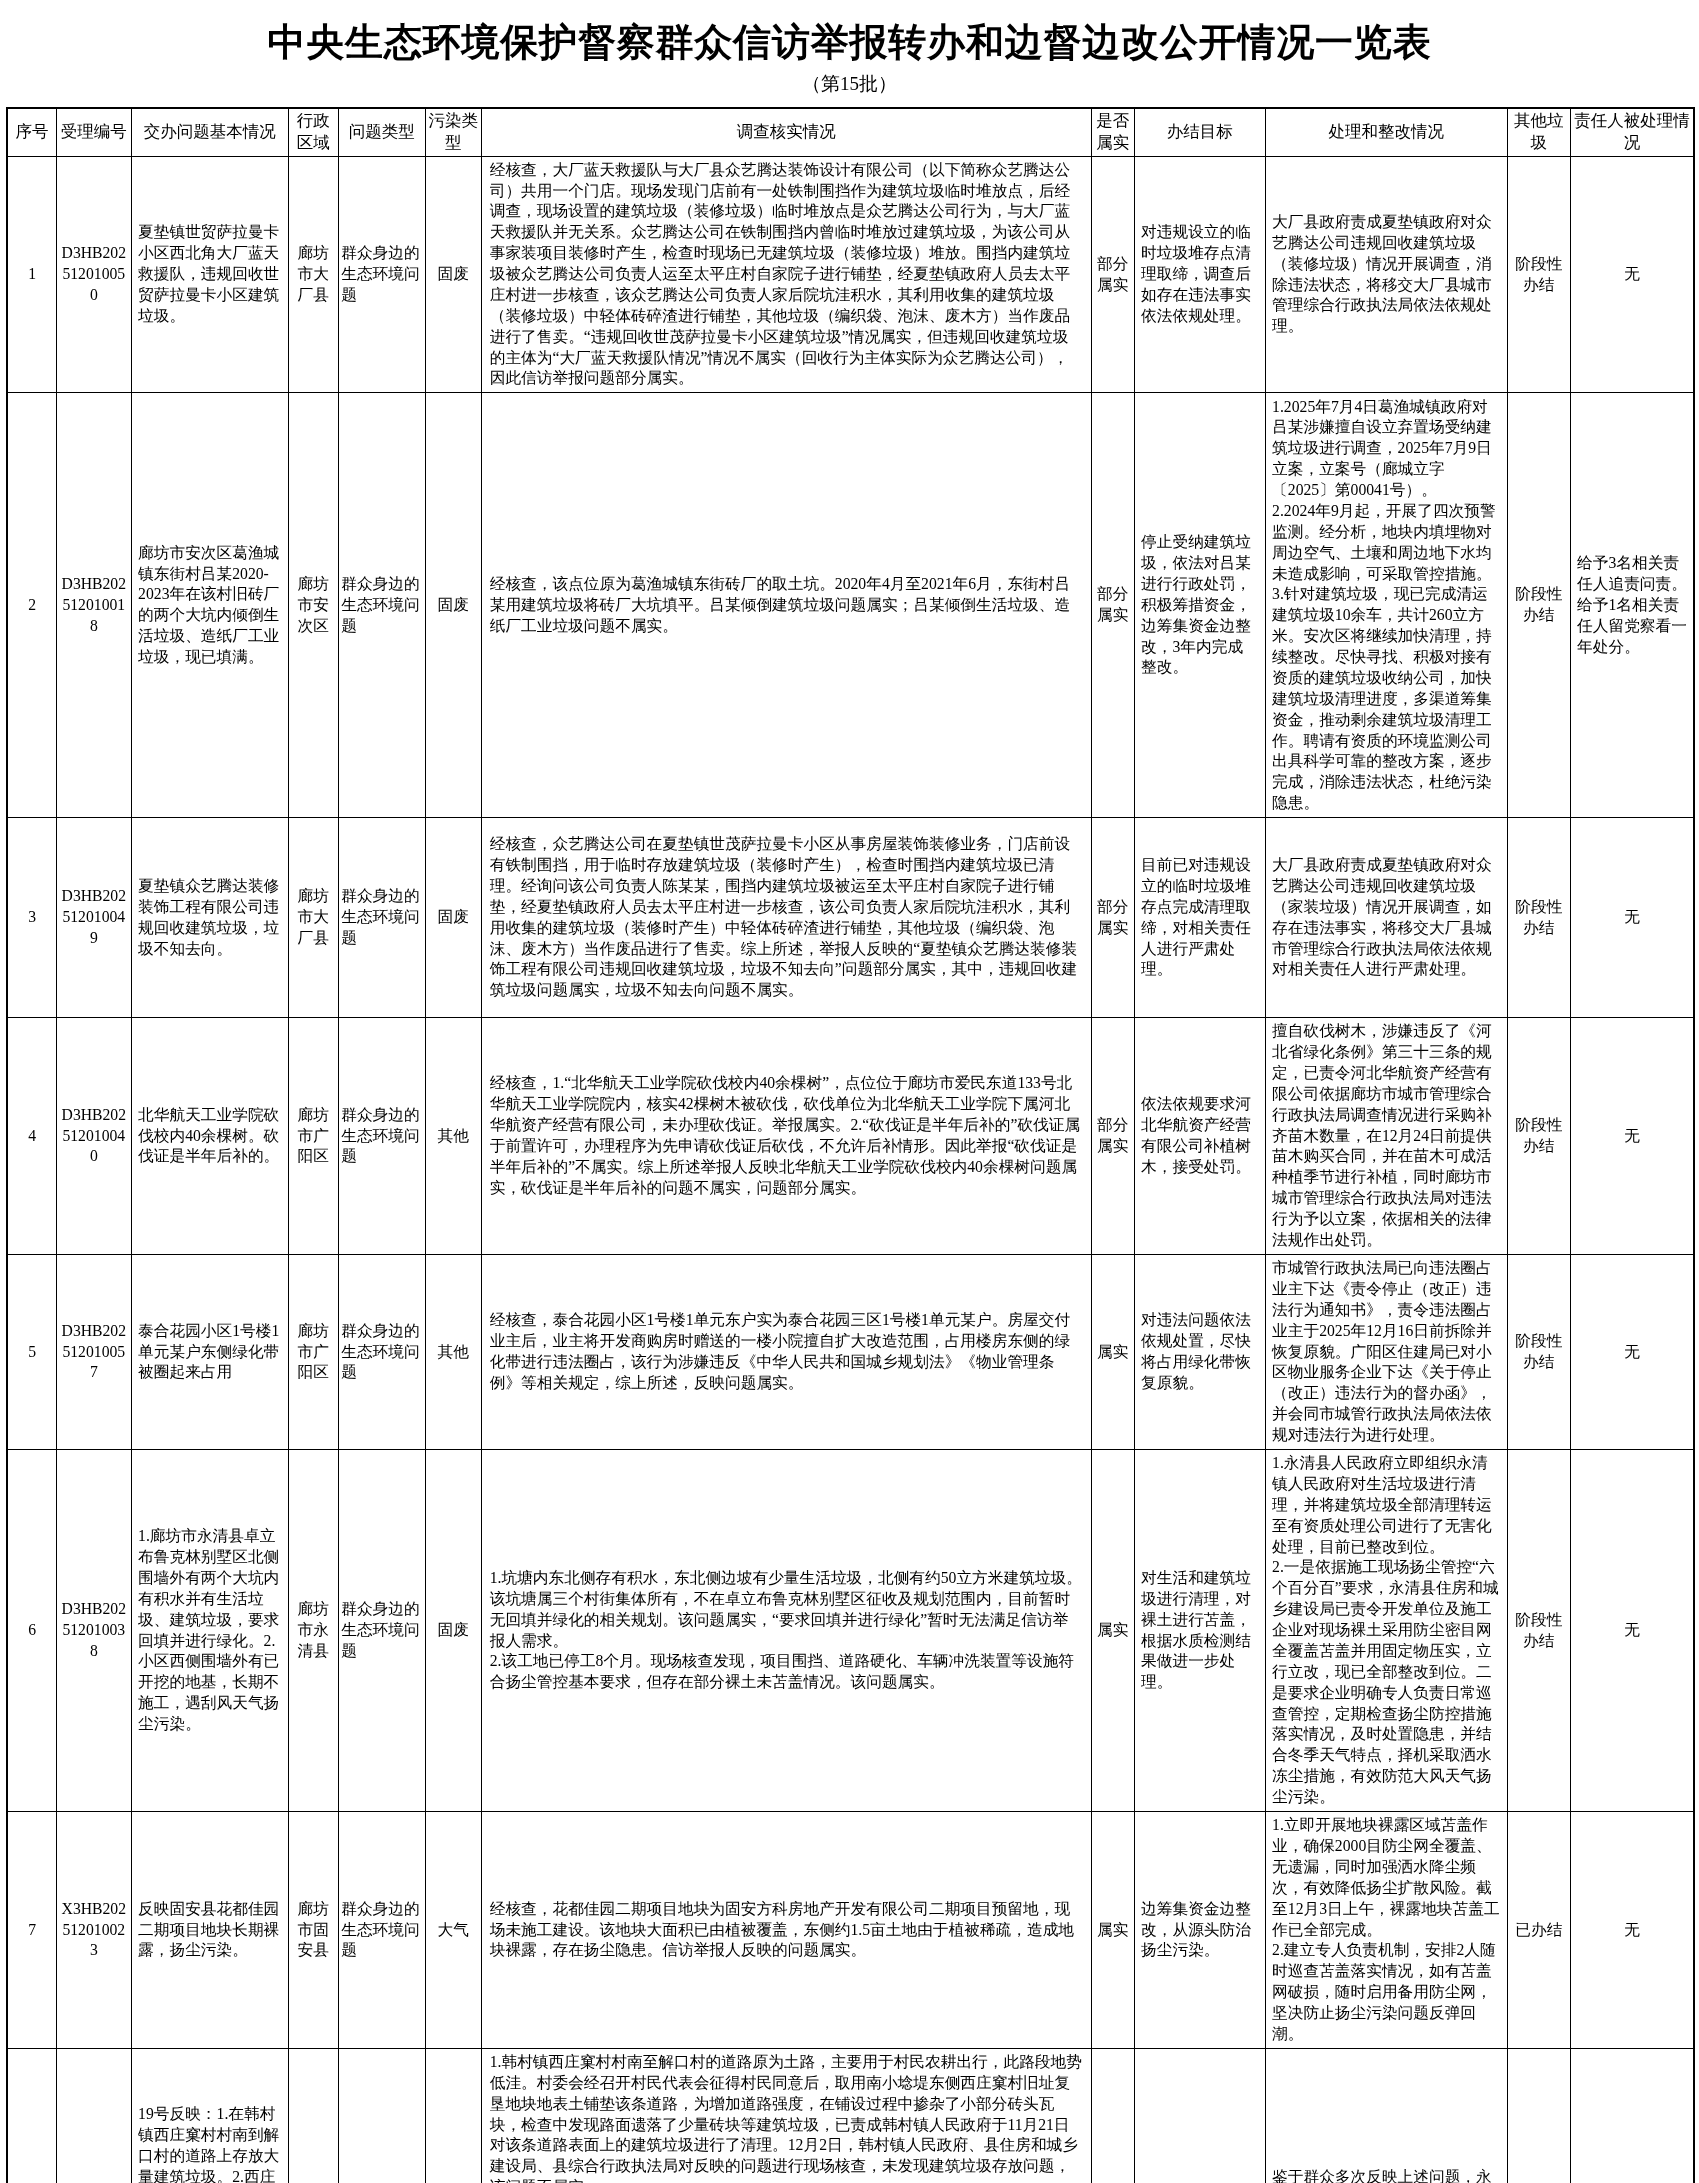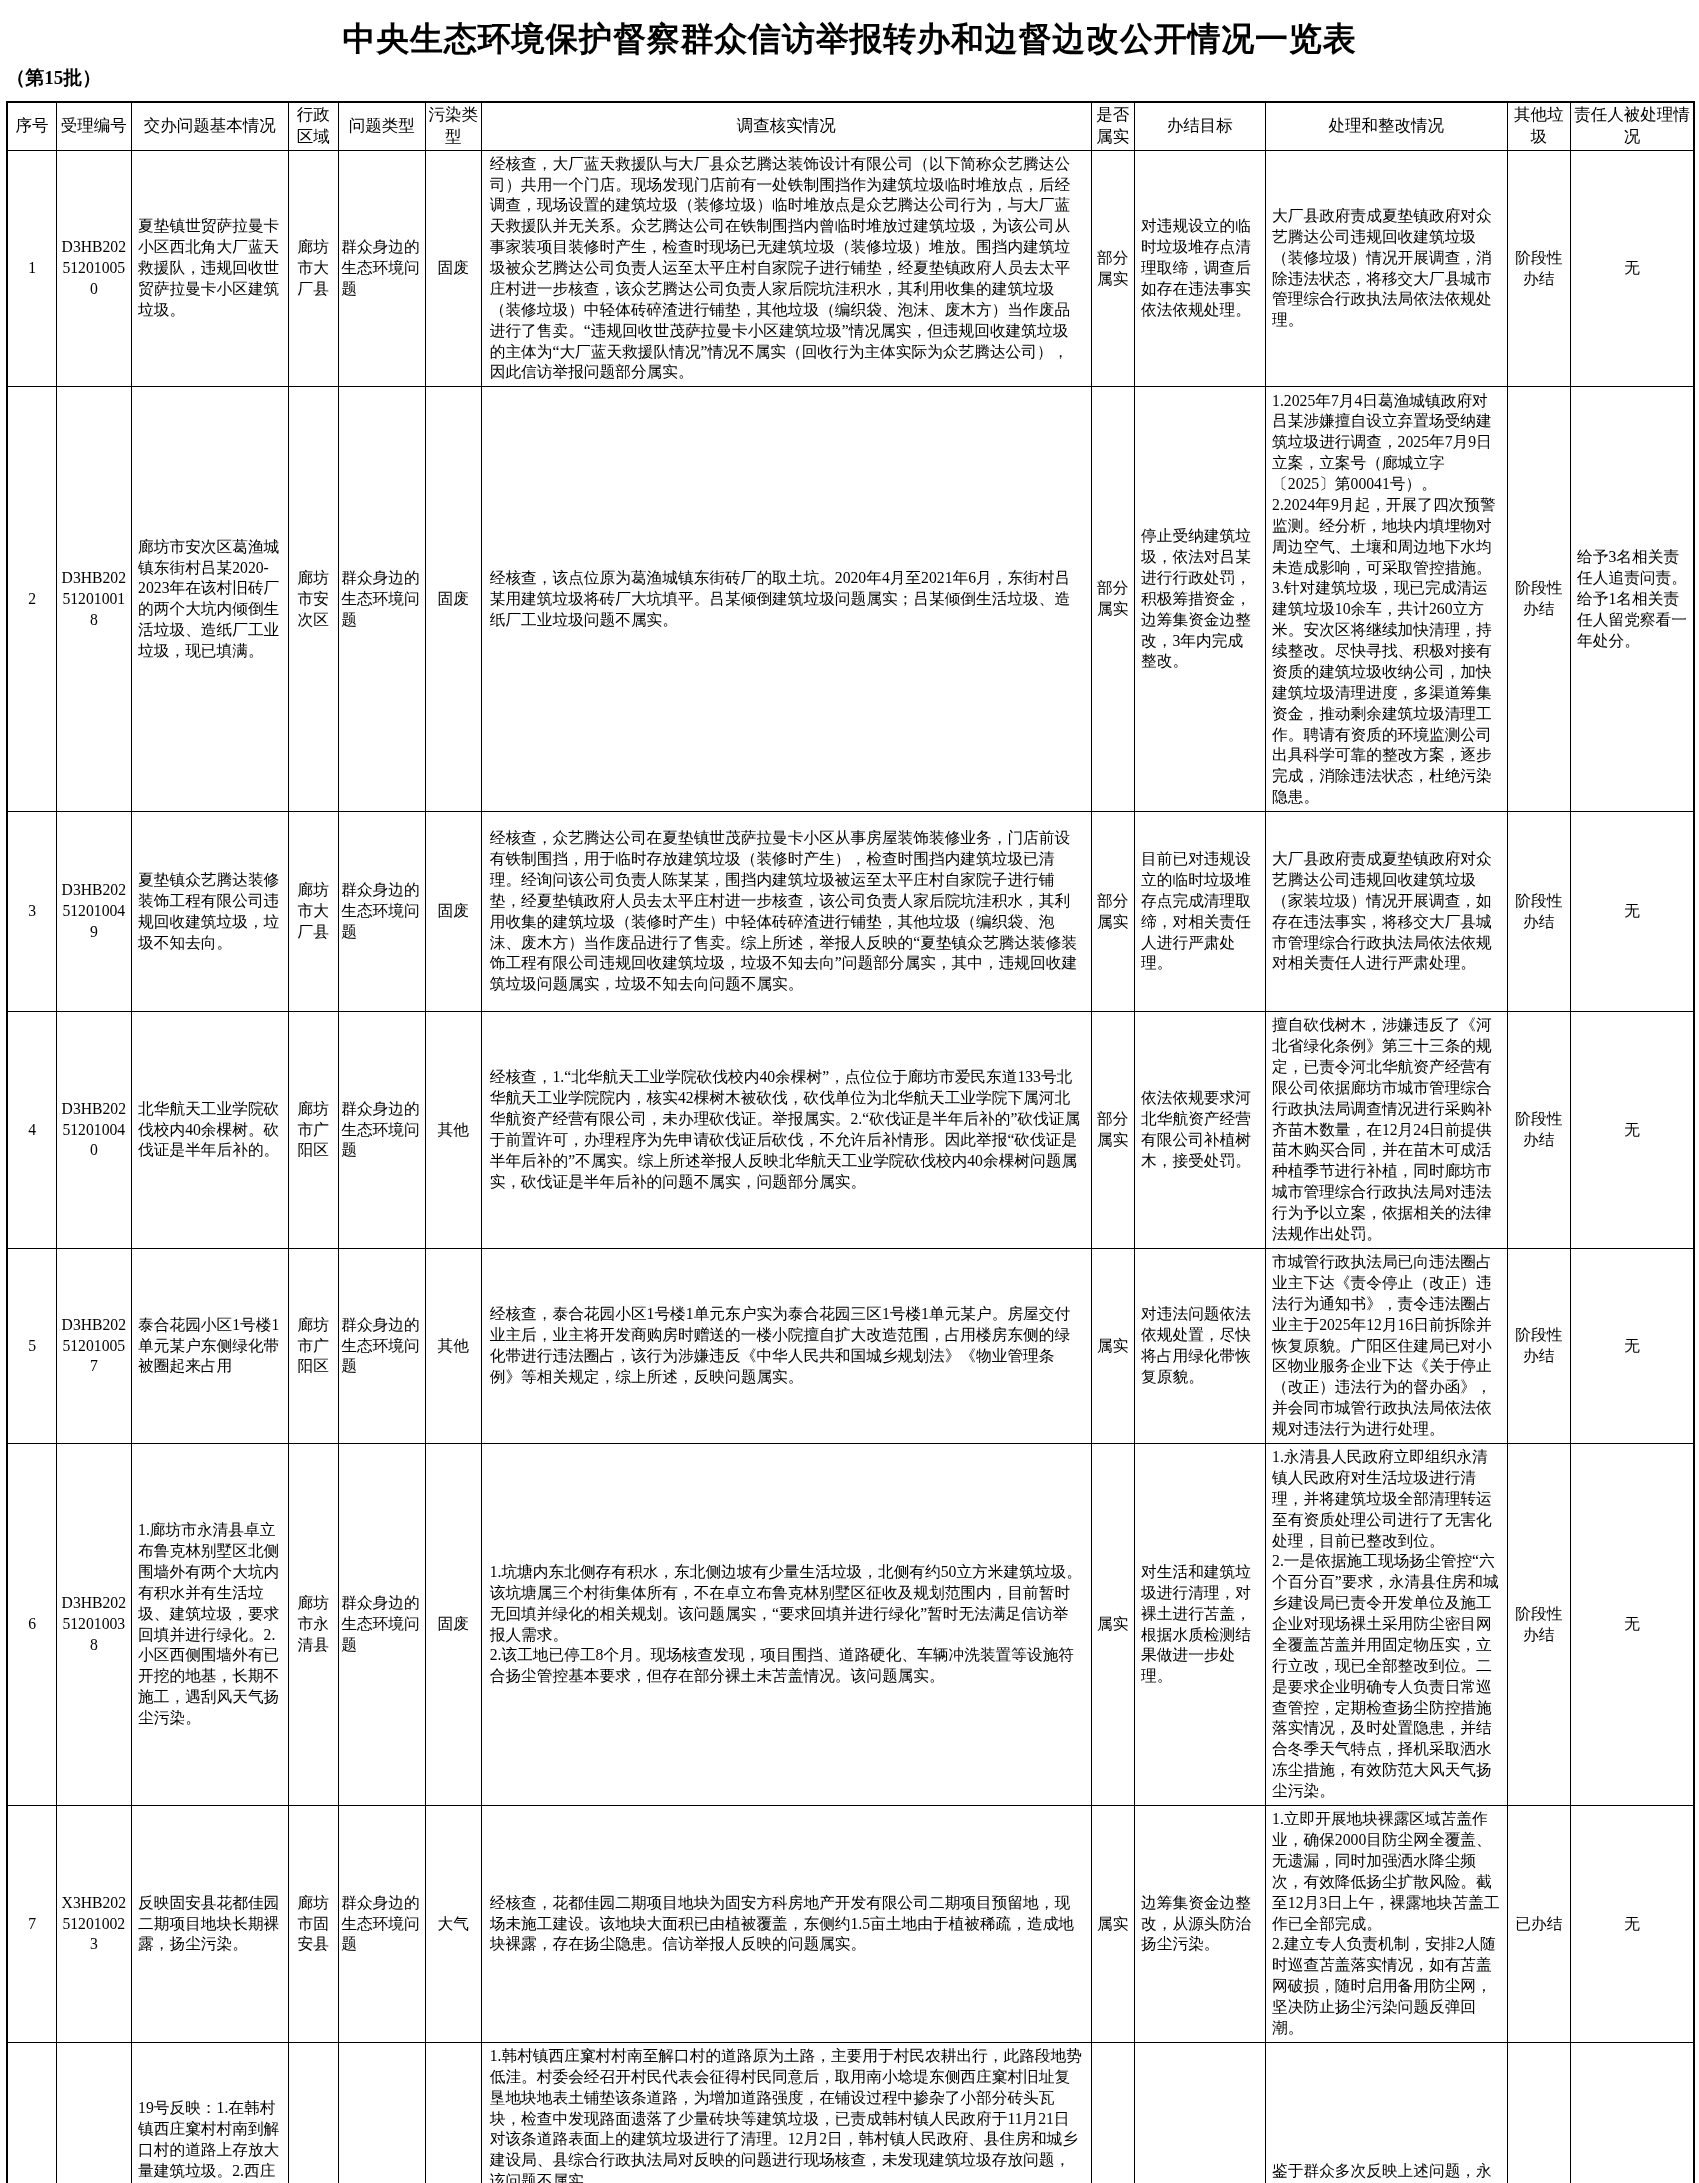--- a/index.html
+++ b/index.html
@@ -1,19 +1,19 @@
 <!DOCTYPE html>
 <html style="font-size:12.6px"><head>
 <meta charset="utf-8">
 <style>
   html,body { margin:0; padding:0; background:#ffffff; color:#000;
     font-family:"Liberation Serif","DejaVu Serif",serif; }
   .page { width:1699px; min-height:2183px; box-sizing:border-box; padding:3.1px 6.3px; background:#fff; }
-  .title { text-align:center; font-size:33px; font-weight:bold; margin:14px 0 3.1px 0; letter-spacing:0.8px; }
-  .subtitle { text-align:left; font-size:19px; font-weight:bold; margin:0 0 9.4px 0; }
+  .title { text-align:center; font-size:38px; font-weight:bold; margin:14px 0 3.1px 0; letter-spacing:0.8px; }
+  .subtitle { text-align:center; font-size:19px; font-weight:normal; margin:0 0 9.4px 0; }
   table.report { width:1686px; border-collapse:collapse; table-layout:fixed; border:2.4px solid #000; }
   th, td { border:1.6px solid #000; box-sizing:border-box; font-size:15.7px; line-height:1.33;
     vertical-align:middle; padding:3.1px 6.3px; word-wrap:break-word; overflow-wrap:break-word; }
   th { text-align:center; font-weight:normal; font-size:16.5px; padding:1.6px; }
   thead tr { height:46px; }
   tbody tr:nth-child(1){height:209px}
   tbody tr:nth-child(2){height:376px}
   tbody tr:nth-child(3){height:200px}
   tbody tr:nth-child(4){height:235px}
   tbody tr:nth-child(5){height:175px}

